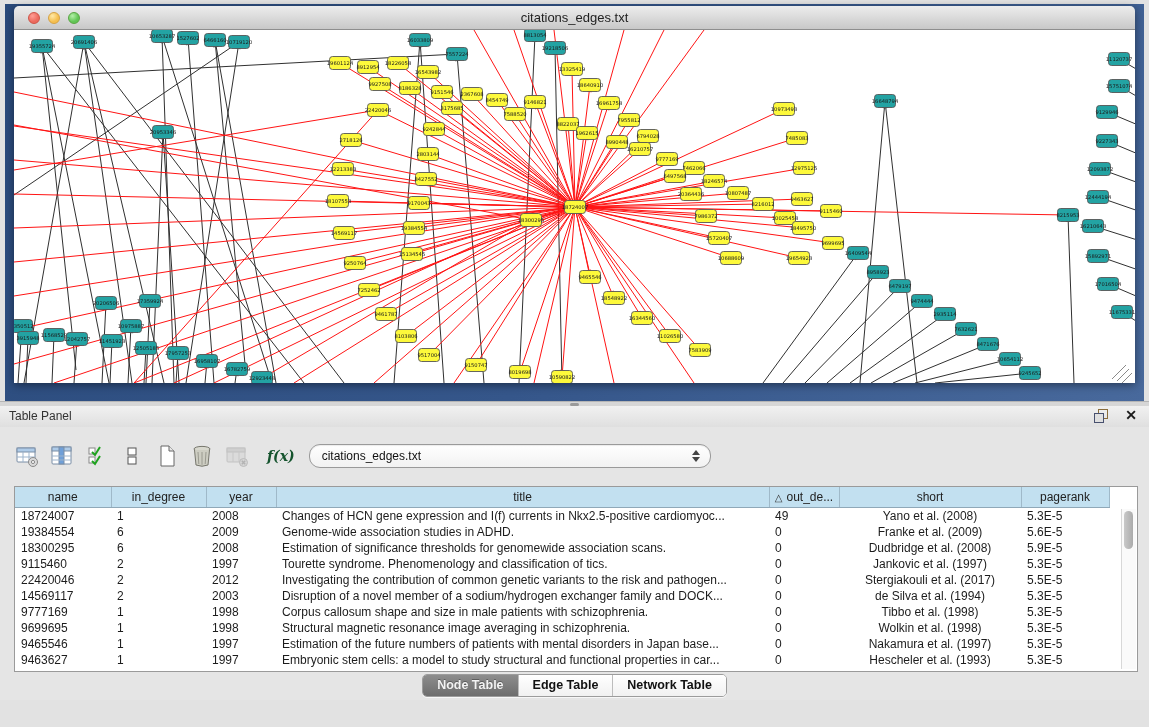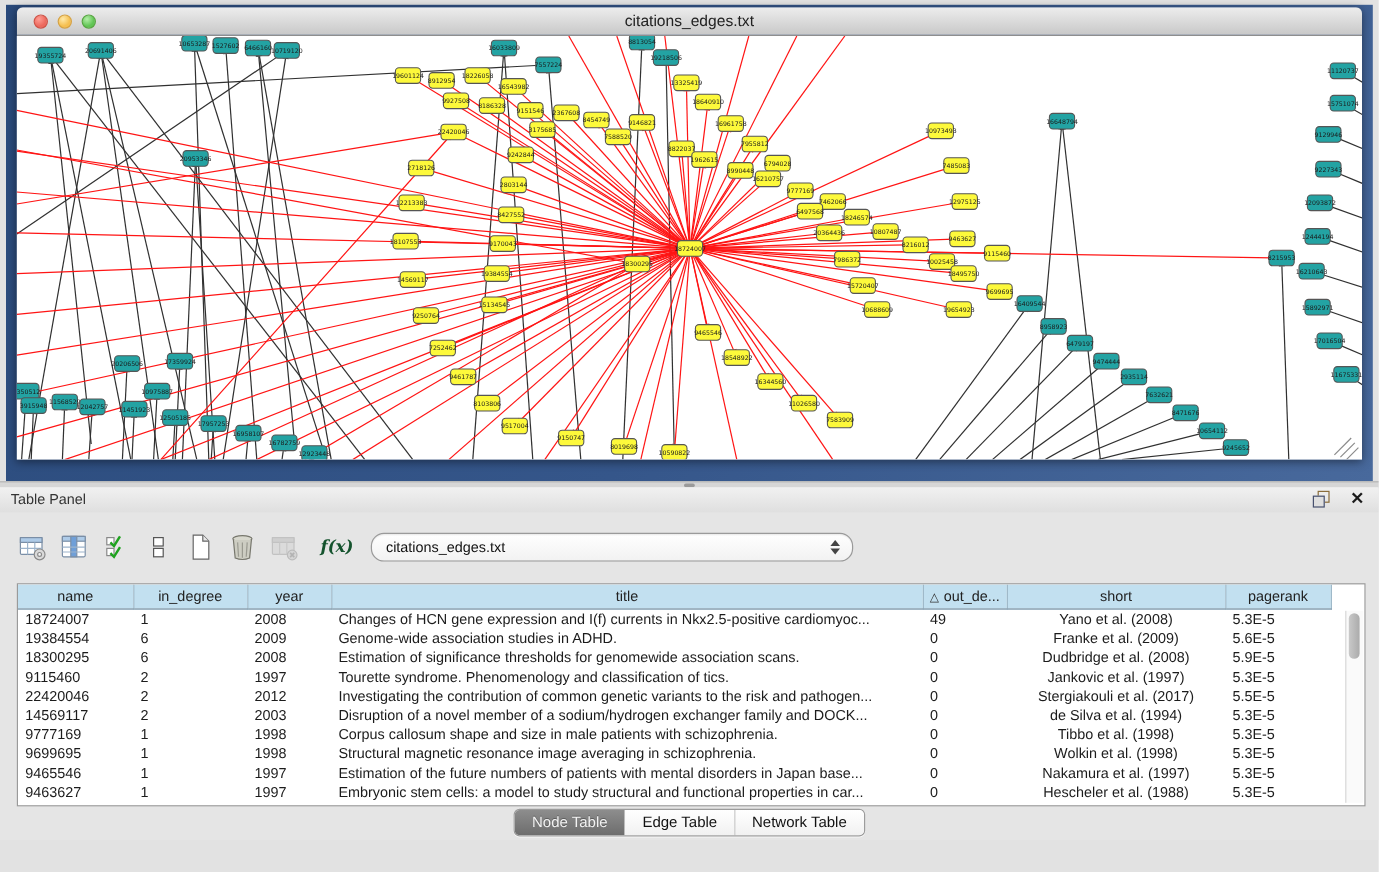--- a/index.html
+++ b/index.html
@@ -51,21 +51,21 @@
   th{background:#c2e0f0;border-right:1px solid #9fb9c9;border-bottom:1px solid #8fa8b8;
      font-weight:normal;color:#222;height:20px;padding:0 4px;text-align:center;overflow:hidden;white-space:nowrap;}
   td{height:16px;padding:0 6px;color:#1c1c1c;white-space:nowrap;overflow:hidden;}
   td.col5{text-align:center;}
   .c0{width:96px}.c1{width:95px}.c2{width:70px}.c3{width:493px}.c4{width:70px}.c5{width:182px}.c6{width:88px}
   .sort-tri{display:inline-block;margin-right:4px;font-size:10px;color:#333;}
   
   #vscroll{position:absolute;right:1px;top:22px;width:14px;height:160px;background:#fafafa;border-left:1px solid #d8d8d8;}
   #vscroll .thumb{position:absolute;left:2px;top:2px;width:9px;height:38px;background:linear-gradient(90deg,#c9c9c9,#ababab);border-radius:5px;}
   
-  #tabs{position:absolute;left:0;top:247px;width:1149px;height:24px;display:flex;justify-content:center;}
+  #tabs{position:absolute;left:0;top:247px;width:1149px;height:24px;display:flex;justify-content:center;font-weight:bold;}
   #seg{display:flex;height:21px;border:1px solid #9c9c9c;border-radius:5px;overflow:hidden;background:#fff;
      box-shadow:0 1px 0 rgba(255,255,255,.7);}
   .seg-item{padding:0 14px;font-size:12.5px;line-height:21px;color:#111;border-right:1px solid #bcbcbc;background:linear-gradient(#ffffff,#f1f1f1);}
   .seg-item:last-child{border-right:none;}
   .seg-item.selected{background:linear-gradient(#8d8d8d,#6d6d6d);color:#f3f3f3;text-shadow:0 -1px 0 rgba(0,0,0,.3);}
   
   #status-bar{position:absolute;left:0;top:700px;width:1149px;height:27px;background:#e4e4e4;border-top:1px solid #c2c2c2;}
   #memory-label{position:absolute;right:40px;top:7px;font-size:11.5px;color:#222;}
   #memory-dot{position:absolute;right:16px;top:5px;width:14px;height:14px;border-radius:50%;
      background:radial-gradient(circle at 35% 30%,#a5eb8f,#3fbf3f 65%);border:1px solid #2c8a2c;}
@@ -785,21 +785,21 @@
               <td class="col4">0</td>
               <td class="col5">Nakamura et al. (1997)</td>
               <td class="col6">5.3E-5</td>
             </tr>
             <tr>
               <td class="col0">9463627</td>
               <td class="col1">1</td>
               <td class="col2">1997</td>
               <td class="col3">Embryonic stem cells: a model to study structural and functional properties in car...</td>
               <td class="col4">0</td>
-              <td class="col5">Hescheler et al. (1988)</td>
+              <td class="col5">Hescheler et al. (1993)</td>
               <td class="col6">5.3E-5</td>
             </tr>
           </tbody>
       </table>
       <div id="vscroll">
           <div class="thumb"></div>
         </div>
     </div>
 
     <div id="tabs">

